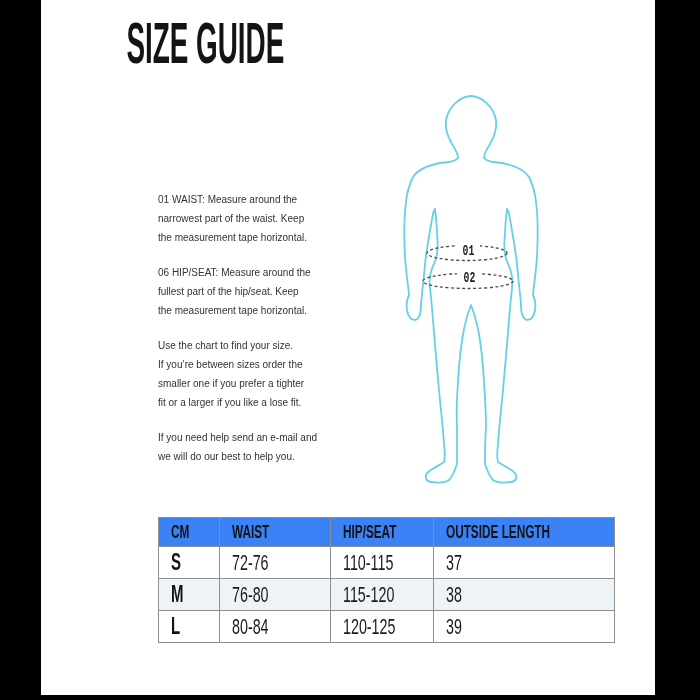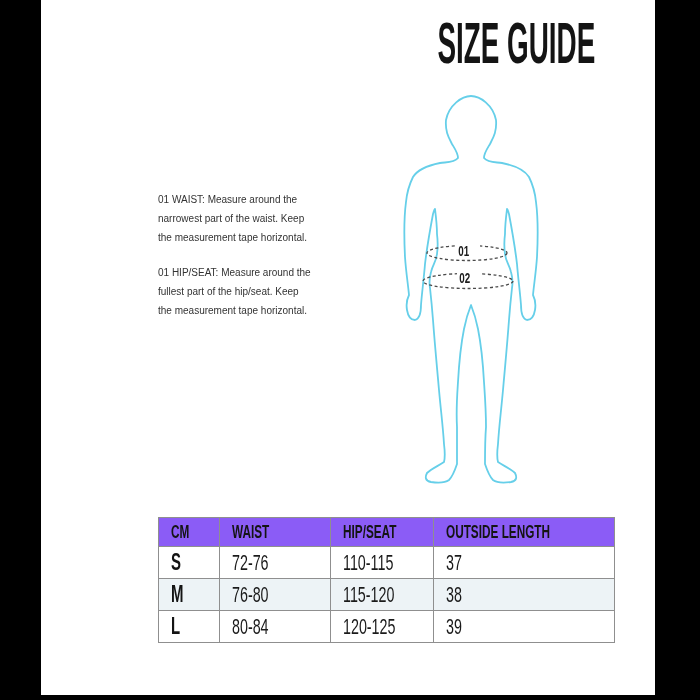--- a/index.html
+++ b/index.html
@@ -4,41 +4,41 @@
 <style>
   html,body { margin:0; padding:0; }
   body { background:#000; width:700px; height:700px; font-family:"Liberation Sans", sans-serif; }
   #canvas { position:relative; width:700px; height:700px; background:#000; overflow:hidden; }
   #sheet { position:absolute; left:41px; top:0; width:614px; height:695px; background:#ffffff; }
 
   
   .cond { display:inline-block; white-space:nowrap; transform-origin:0 50%; font-weight:bold; color:#141414; }
   .cond-c { display:inline-block; white-space:nowrap; transform-origin:50% 50%; font-weight:bold; color:#141414; }
 
-  .title-wrap { position:absolute; left:0; top:14px; width:614px; text-align:right;padding-left:26px; }
+  .title-wrap { position:absolute; left:0; top:14px; width:614px; text-align:left; }
   .title-wrap .cond-c { font-size:58px; line-height:58px; transform:scaleX(0.48); letter-spacing:0px; }
 
   .howto { position:absolute; left:117px; top:141px; }
   .howto .cond { font-size:28px; line-height:30px; transform:scaleX(0.52); }
 
   .paras { position:absolute; left:117px; top:190px; width:285px; }
   .para { white-space:pre-line; font-size:10px; line-height:19px; color:#333333; margin:0 0 16px 0; }
 
   
   .figure { position:absolute; left:359px; top:92px; width:145px; height:396px; }
   .figure svg { position:absolute; left:0; top:0; }
-  .marker-label { position:absolute; width:24px; height:13px; background:#ffffff; text-align:left; }
+  .marker-label { position:absolute; width:24px; height:13px; background:#ffffff; text-align:center;font-family:Liberation Mono, monospace; }
   .marker-label span { display:inline-block; transform:scaleX(0.7); transform-origin:50% 50%; font-size:14px; line-height:13px; font-weight:bold; color:#1c1c1c; }
   #label-waist { left:56px; top:150px; }
   #label-hip   { left:57px; top:177px; }
 
   
   .size-table { position:absolute; left:117px; top:517px; border-collapse:collapse; table-layout:fixed; }
   .size-table th, .size-table td { border:1px solid #8f8f8f; padding:0 0 0 12px; text-align:left; vertical-align:middle; box-sizing:border-box; }
-  .size-table th { height:29px; background:#8b5cf6; }
+  .size-table th { height:29px; background:#3b82f6; }
   .size-table td { height:32px; background:#ffffff; }
   .size-table tr.alt td { background:#edf3f6; }
   .col-cm { width:61px; } .col-waist { width:111px; } .col-hip { width:103px; } .col-out { width:127px; }
   .th-txt { display:inline-block; white-space:nowrap; transform:scaleX(0.62); transform-origin:0 50%; font-size:19px; font-weight:bold; color:#141414; }
   .size-txt { display:inline-block; white-space:nowrap; transform:scaleX(0.65); transform-origin:0 50%; font-size:23px; font-weight:bold; color:#141414; }
   .val-txt { display:inline-block; white-space:nowrap; transform:scaleX(0.65); transform-origin:0 50%; font-size:22px; font-weight:normal; color:#1a1a1a; }
 </style>
 </head>
 <body>
 
@@ -47,23 +47,29 @@
 
     <div class="title-wrap">
       <span class="cond-c">SIZE GUIDE</span>
     </div>
 
 
     <div class="paras">
       <p class="para">01 WAIST: Measure around the
 narrowest part of the waist. Keep
 the measurement tape horizontal.</p>
-      <p class="para">01 HIP/SEAT: Measure around the
+      <p class="para">06 HIP/SEAT: Measure around the
 fullest part of the hip/seat. Keep
 the measurement tape horizontal.</p>
+      <p class="para">Use the chart to find your size.
+If you’re between sizes order the
+smaller one if you prefer a tighter
+fit or a larger if you like a lose fit.</p>
+      <p class="para">If you need help send an e-mail and
+we will do our best to help you.</p>
     </div>
 
     <div class="figure">
       <svg width="145" height="396" viewBox="0 0 145 396">
         <path d="M71,4
              C80,4 93,13 96,28
              C97,40 93,46 90,52
              C87,57 84,61 84,66
              C88,71 96,70 102,71
              C112,73 124,77 129,85

